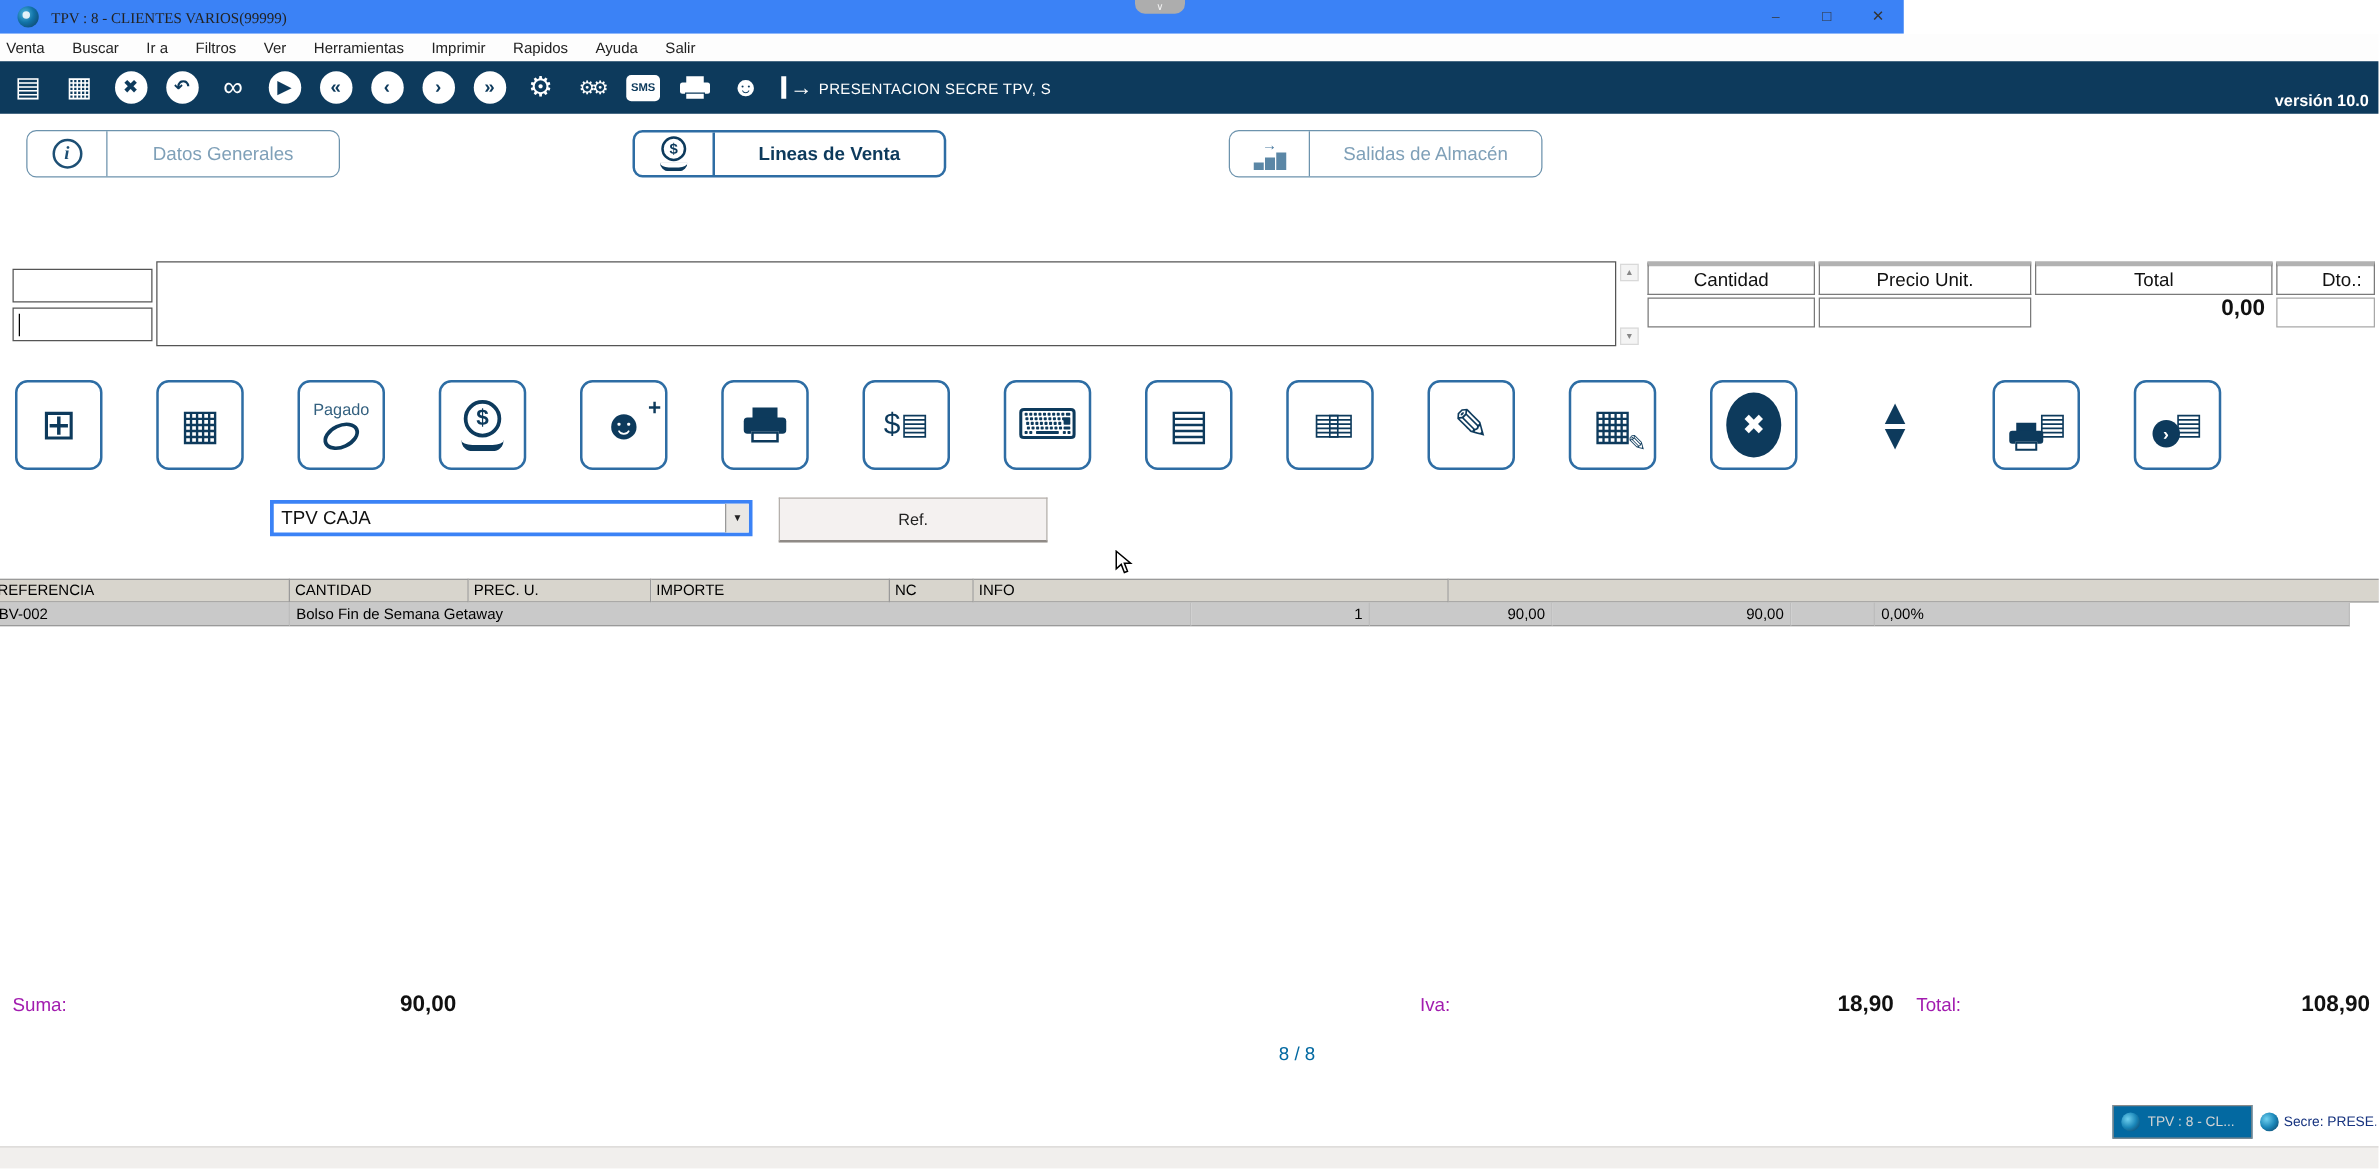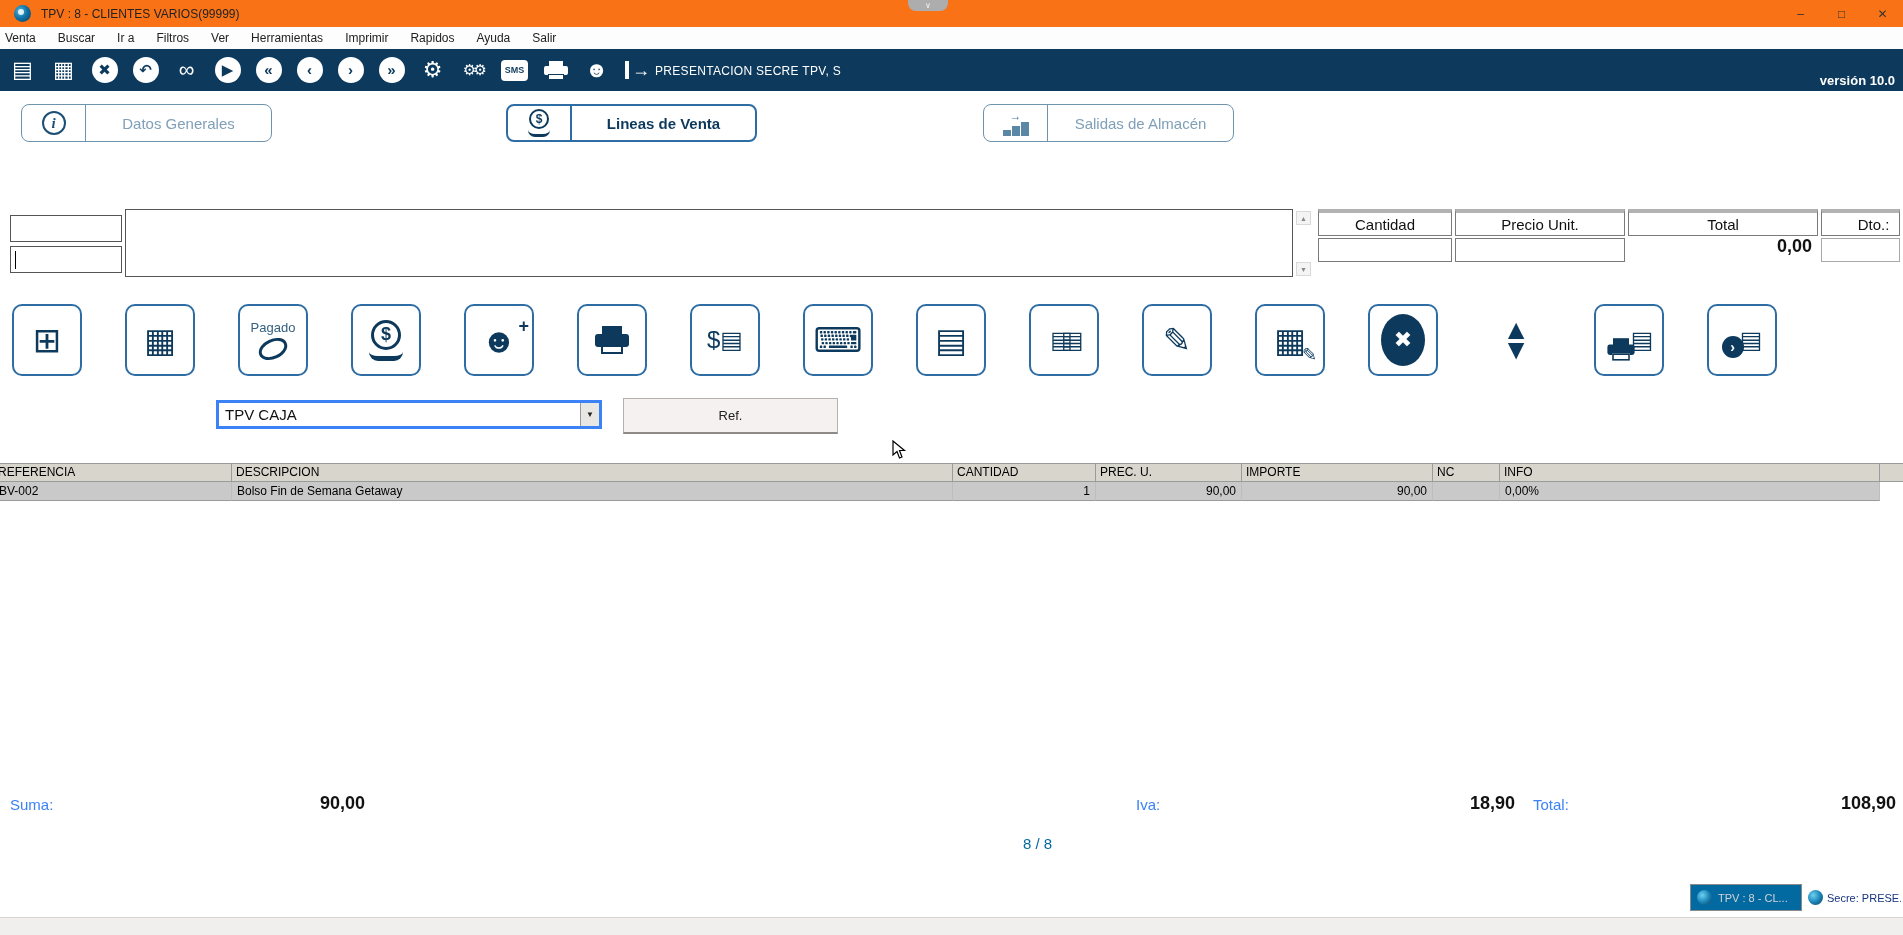--- a/index.html
+++ b/index.html
@@ -4,21 +4,21 @@
 <style>
   * { box-sizing: border-box; margin: 0; padding: 0; }
   html,body { background:#fff; }
   .screen {
     position: relative; width: 1903px; height: 935px;
     background: #fff; overflow: hidden;
     font-family: "Liberation Sans", "DejaVu Sans", sans-serif;
     color: #1a1a1a;
   }
   
-  .titlebar { position:absolute; left:0; top:0; width:1903px; height:27px; background:#f97316; }
+  .titlebar { position:absolute; left:0; top:0; width:1523px; height:27px; background:#3b82f6;font-family:Liberation Serif, serif; }
   .app-logo { position:absolute; left:14px; top:5px; width:17px; height:17px; border-radius:50%;
     background: radial-gradient(circle at 35% 35%, #4fb7e0 0%, #1273a8 45%, #0d3a5c 100%); }
   .app-logo::after { content:""; position:absolute; left:4px; top:4px; width:6px; height:6px; border-radius:50%; background:#fff; opacity:.85; }
   .title-text { position:absolute; left:41px; top:7px; font-size:12px; color:#222; }
   .notch { position:absolute; left:908px; top:0; width:40px; height:11px; background:#adadad; border-radius:0 0 8px 8px;
     display:flex; align-items:center; justify-content:center; color:#f2f2f2; font-size:8px; line-height:8px; }
   .win-btns { position:absolute; right:0; top:0; height:27px; display:flex; }
   .win-btn { width:41px; height:27px; display:flex; align-items:center; justify-content:center; font-size:12px; color:#333; }
   
   .menubar { position:absolute; left:-6px; top:27px; width:1910px; height:22px; background:#fdfdfd; display:flex; align-items:center; }
@@ -104,21 +104,21 @@
   
   .grid { position:absolute; left:-6px; top:463px; width:1910px; }
   .grid-row { display:flex; width:100%; }
   .gh { height:19px; background:#d8d5cd; border-top:1px solid #9a9a9a; border-bottom:1px solid #9a9a9a;
     border-right:1px solid #9a9a9a; font-size:12px; line-height:17px; padding-left:4px; color:#000; overflow:hidden; white-space:nowrap; }
   .gc { height:19px; background:#c9c9c9; border-bottom:1px solid #9a9a9a; border-right:1px solid #bdbdbd;
     font-size:12px; line-height:18px; padding:0 5px; color:#000; overflow:hidden; white-space:nowrap; }
   .num { text-align:right; }
   .c0{width:238px} .c1{width:721px} .c2{width:143px} .c3{width:146px} .c4{width:191px} .c5{width:67px} .c6{width:380px} .c7{flex:1}
   
-  .tot-label { position:absolute; top:796px; font-size:15px; color:#3b82f6; }
+  .tot-label { position:absolute; top:796px; font-size:15px; color:#a21caf; }
   .tot-value { position:absolute; top:793px; font-size:18px; font-weight:bold; color:#111; text-align:right; }
   .page-ind { position:absolute; left:1023px; top:835px; font-size:15px; color:#0369a1; }
   
   .chip-dark { position:absolute; left:1690px; top:884px; width:112px; height:27px; background:#0369a1;
     border:1px solid #8a8a8a; display:flex; align-items:center; gap:6px; padding:0 6px; cursor:pointer; }
   .chip-dark .chip-text { color:#d4d4d4; font-size:11px; white-space:nowrap; overflow:hidden; }
   .chip-light { position:absolute; left:1806px; top:884px; width:97px; height:27px; display:flex; align-items:center;
     gap:4px; padding:0 2px; cursor:pointer; }
   .chip-light .chip-text { color:#16337f; font-size:11px; white-space:nowrap; overflow:hidden; }
   .chip-logo { width:15px; height:15px; min-width:15px; border-radius:50%;
@@ -339,21 +339,20 @@
   </div>
   <div class="ref-btn">Ref.</div>
 
   <svg class="mouse-cursor" width="16" height="20" viewBox="0 0 16 20">
     <path d="M1,1 L1,15 L5,11.5 L7.5,18 L10,17 L7.5,10.5 L12.5,10.5 Z" fill="#fff" stroke="#000" stroke-width="1.2"></path>
   </svg>
 
   <div class="grid">
     <div class="grid-row">
       <span class="gh c0">REFERENCIA</span>
-      <span class="gh c1">DESCRIPCION</span>
       <span class="gh c2">CANTIDAD</span>
       <span class="gh c3">PREC. U.</span>
       <span class="gh c4">IMPORTE</span>
       <span class="gh c5">NC</span>
       <span class="gh c6">INFO</span>
       <span class="gh c7"></span>
     </div>
     <div class="grid-row">
       <span class="gc c0">BV-002</span>
       <span class="gc c1">Bolso Fin de Semana Getaway</span>

